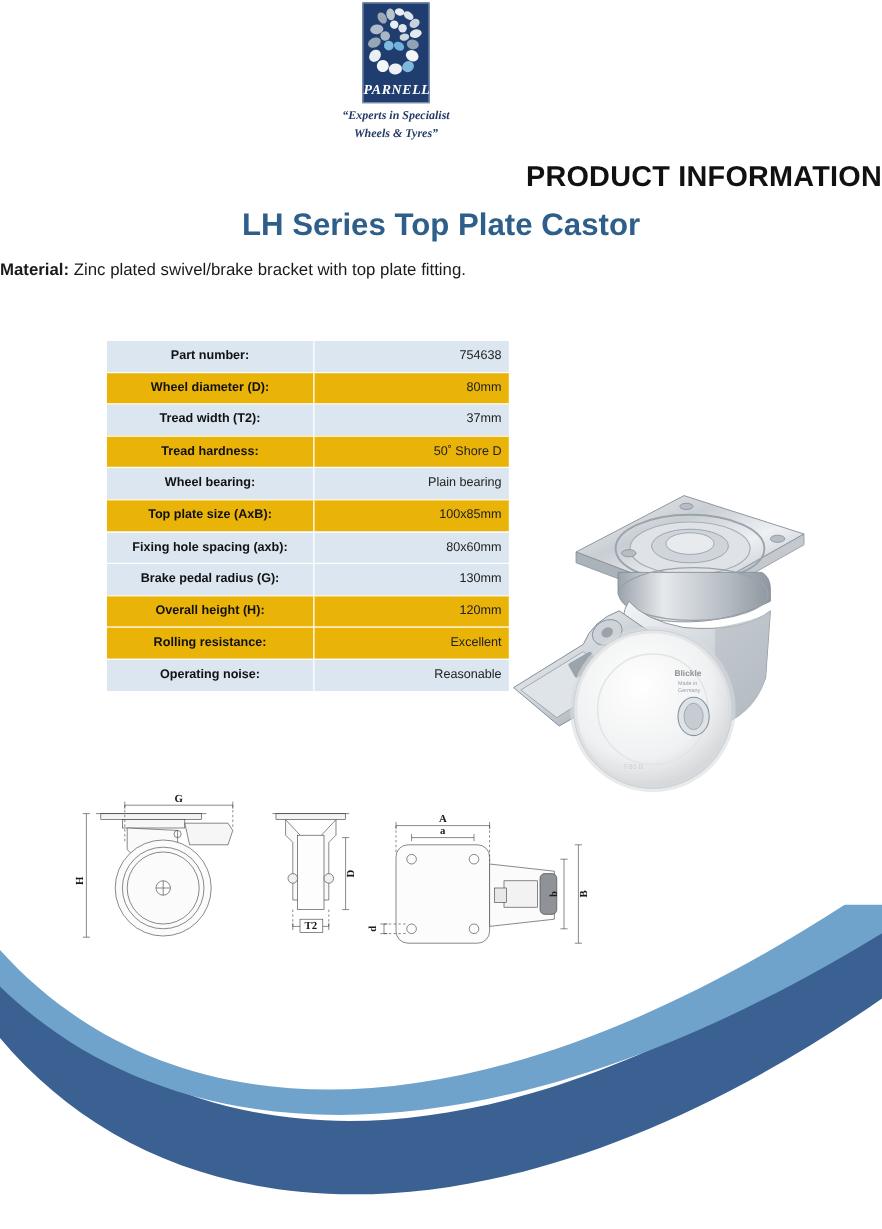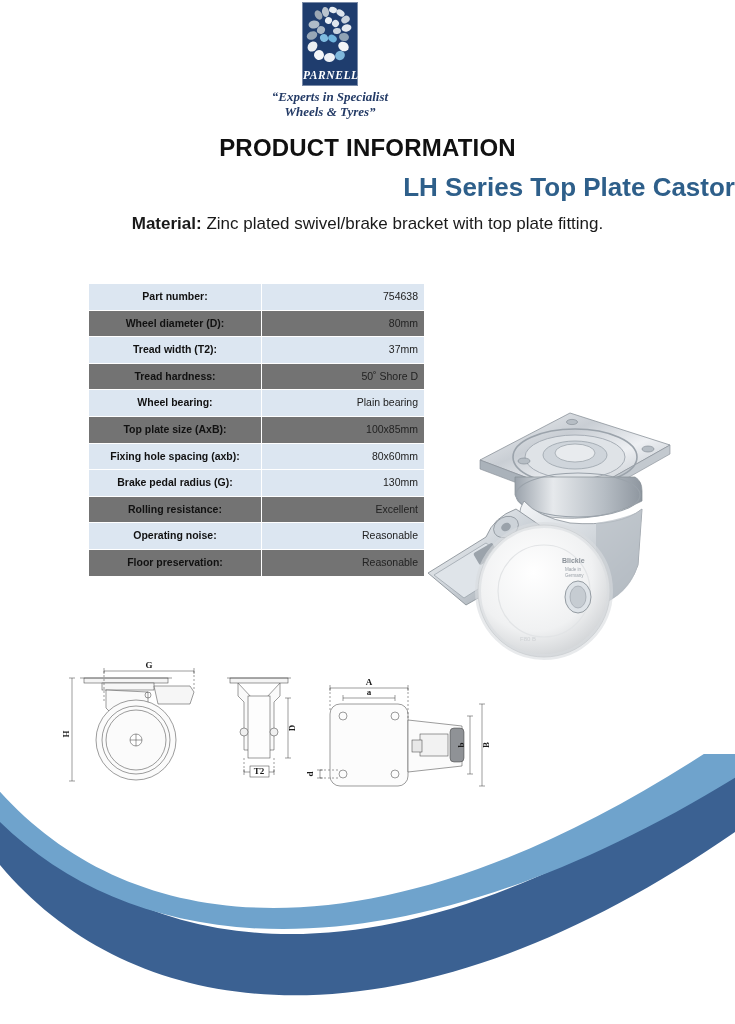--- a/index.html
+++ b/index.html
@@ -49,54 +49,53 @@
     font-weight: bold;
     font-size: 11.5px;
     letter-spacing: 0.6px;
     color: #ffffff;
   }
   #tagline {
     margin-top: 3px;
     font-family: "Liberation Serif", serif;
     font-style: italic;
     font-weight: bold;
-    font-size: 13px;
+    font-size: 10px;
     line-height: 15px;
     color: #243b66;
   }
 
   
   #product-information-heading {
     position: absolute;
     top: 134px;
     left: 0;
     width: 735px;
-    text-align: center;
+    text-align: right;
     font-size: 24px;
     font-weight: bold;
     letter-spacing: 0.2px;
     color: #111111;
   }
   #series-title {
     position: absolute;
     top: 172px;
     left: 0;
     width: 735px;
-    text-align: right;
+    text-align: center;
     font-size: 26px;
     font-weight: bold;
     color: #2E5F8A;
   }
   #material-desc {
     position: absolute;
     top: 216px;
     left: 0;
     width: 735px;
-    text-align: center;
-    font-size: 17px;
+    font-size: 14px;
     line-height: 16px;
     color: #1a1a1a;
   }
   #material-desc .lbl { font-weight: bold; }
 
   
   #spec-table {
     position: absolute;
     top: 283px;
     left: 88px;
@@ -116,21 +115,21 @@
     text-align: center;
     font-weight: bold;
     color: #111111;
   }
   #spec-table td.v {
     width: 150px;
     text-align: right;
     color: #222222;
   }
   #spec-table tr.odd  td { background: #DCE6F1; }
-  #spec-table tr.even td { background: #737373; }
+  #spec-table tr.even td { background: #eab308; }
 
   
   #product-photo {
     position: absolute;
     left: 420px;
     top: 405px;
     width: 260px;
     height: 255px;
   }
 
@@ -221,29 +220,29 @@
       </tr>
       <tr class="odd">
         <td class="k">Fixing hole spacing (axb):</td>
         <td class="v">80x60mm</td>
       </tr>
       <tr class="odd">
         <td class="k">Brake pedal radius (G):</td>
         <td class="v">130mm</td>
       </tr>
       <tr class="even">
+        <td class="k">Overall height (H):</td>
+        <td class="v">120mm</td>
+      </tr>
+      <tr class="even">
         <td class="k">Rolling resistance:</td>
         <td class="v">Excellent</td>
       </tr>
       <tr class="odd">
         <td class="k">Operating noise:</td>
-        <td class="v">Reasonable</td>
-      </tr>
-      <tr class="even">
-        <td class="k">Floor preservation:</td>
         <td class="v">Reasonable</td>
       </tr>
     </tbody>
 </table>
 
 <svg id="product-photo" viewBox="0 0 260 255" xmlns="http://www.w3.org/2000/svg">
   <defs>
     <linearGradient id="steelTop" x1="0" y1="0" x2="1" y2="1">
       <stop offset="0%" stop-color="#f2f4f6"></stop>
       <stop offset="35%" stop-color="#c9ced4"></stop>

